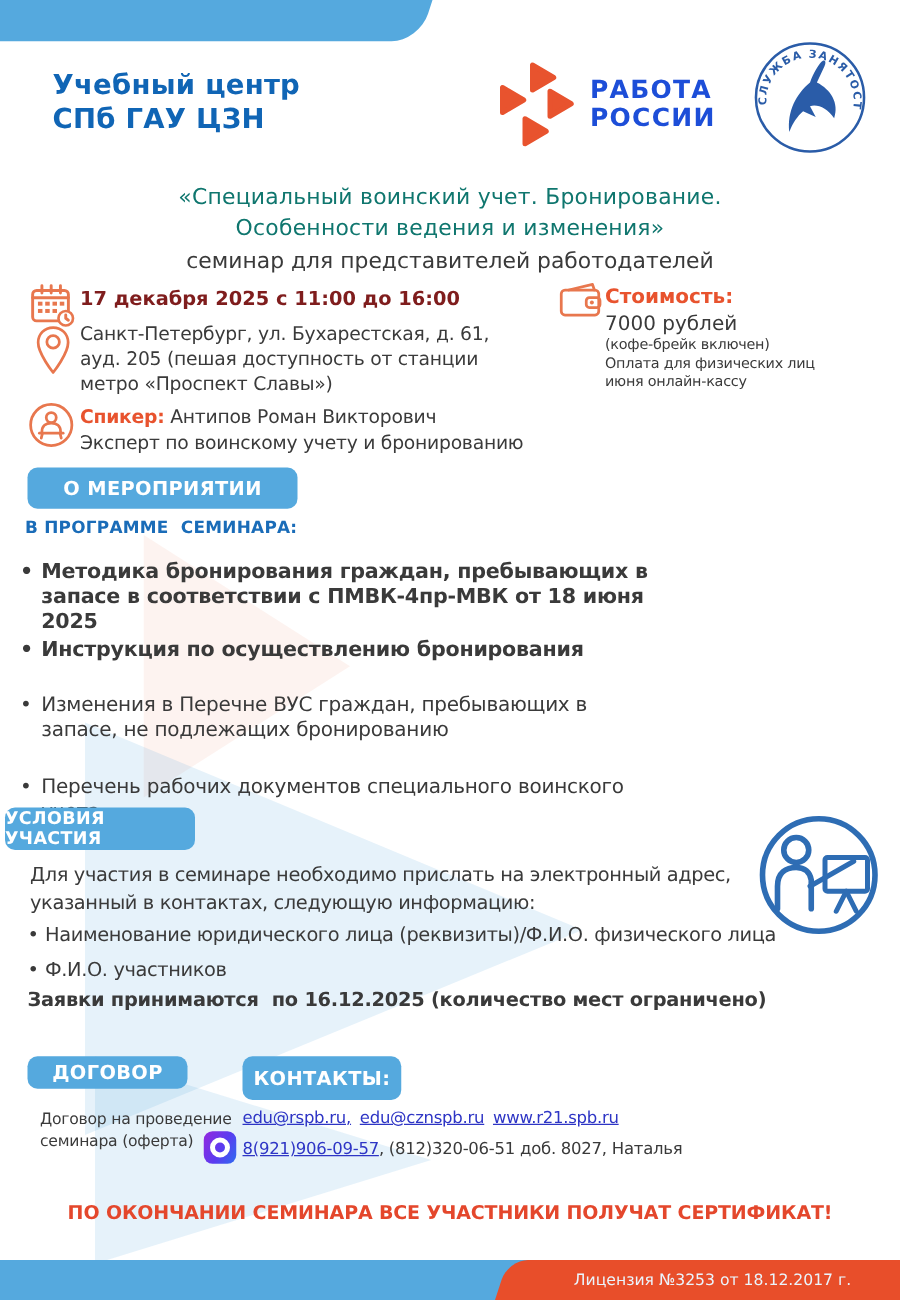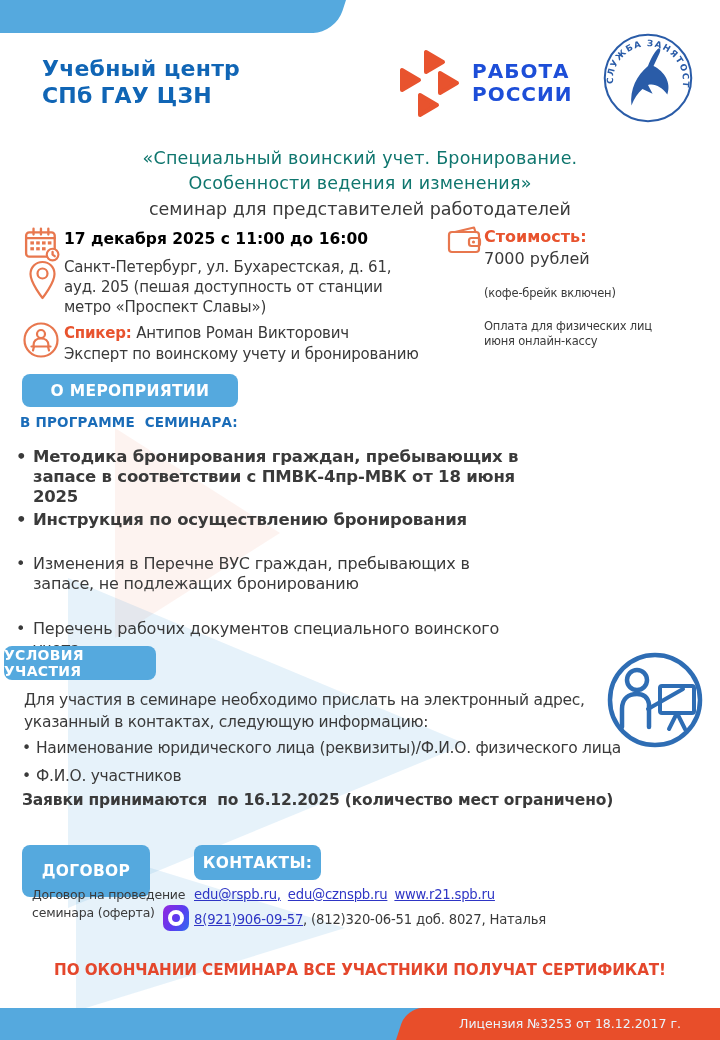--- a/index.html
+++ b/index.html
@@ -25,34 +25,34 @@
   .org{left:42px;top:55px;font-size:22px;font-weight:bold;color:#1065b5;line-height:27px;letter-spacing:.2px;}
   .logo{left:398px;top:44px;display:flex;align-items:center;gap:6px;}
   .logo-text{font-size:20px;font-weight:bold;color:#1d4ed8;line-height:23px;letter-spacing:1px;}
   .seal{left:602px;top:32px;}
   
   .title{top:146px;left:0;width:720px;text-align:center;}
   .title-l{font-size:17.5px;font-weight:normal;color:#0f766e;line-height:25px;letter-spacing:.2px;}
   .title-sub{font-size:17.5px;color:#3a3a3a;line-height:26px;}
   
   .ic{position:absolute;}
-  .date-text{left:64px;top:230px;font-size:15.5px;font-weight:bold;color:#000000;white-space:pre-wrap;}
+  .date-text{left:64px;top:230px;font-size:15.5px;font-weight:bold;color:#7f1d1d;white-space:pre-wrap;}
   .loc-text{left:64px;top:257px;width:356px;font-size:15px;line-height:20px;letter-spacing:-.2px;}
   .spk-text{left:64px;top:323px;width:400px;font-size:15px;line-height:21px;letter-spacing:-.2px;}
   .spk-label{color:#e8532e;font-weight:bold;}
   .price{left:484px;top:227px;width:190px;}
   .price-label{font-size:16px;font-weight:bold;color:#e8532e;}
   .price-value{font-size:16px;margin-top:3px;}
-  .price-note{font-size:11.5px;line-height:15px;margin-top:18px;width:178px;letter-spacing:-.2px;}
+  .price-note{font-size:11.5px;line-height:15px;margin-top:0;width:178px;letter-spacing:-.2px;}
   
   .btn{position:absolute;background:#55a9de;color:#fff;font-weight:bold;border-radius:8px;
        display:flex;align-items:center;justify-content:center;letter-spacing:.3px;cursor:pointer;}
   .btn-about{left:22px;top:374px;width:216px;height:33px;font-size:15.5px;}
   .btn-terms{left:4px;top:646px;width:152px;height:34px;font-size:14px;}
-  .btn-contract{left:22px;top:845px;width:128px;height:52px;font-size:15.5px;}
+  .btn-contract{left:22px;top:845px;width:128px;height:26px;font-size:15.5px;}
   .btn-contacts{left:194px;top:845px;width:127px;height:35px;font-size:15.5px;}
   
   .program-h{left:20px;top:414px;font-size:13.5px;font-weight:bold;color:#1a6cb8;white-space:pre-wrap;letter-spacing:.2px;}
   .program-list{left:14px;top:447px;width:505px;margin:0;padding:0;list-style:none;}
   .program-list li{position:relative;padding-left:19px;font-size:16px;line-height:19.5px;letter-spacing:-.2px;}
   .program-list li::before{content:"•";position:absolute;left:2px;top:0;color:#3a3a3a;}
   .program-list li:nth-child(1),.program-list li:nth-child(2){font-weight:bold;font-size:16.5px;line-height:20px;}
   .program-list li:nth-child(1){margin-bottom:3px;}
   .program-list li:nth-child(2){margin-bottom:24px;}
   .program-list li:nth-child(3){margin-bottom:26px;}

